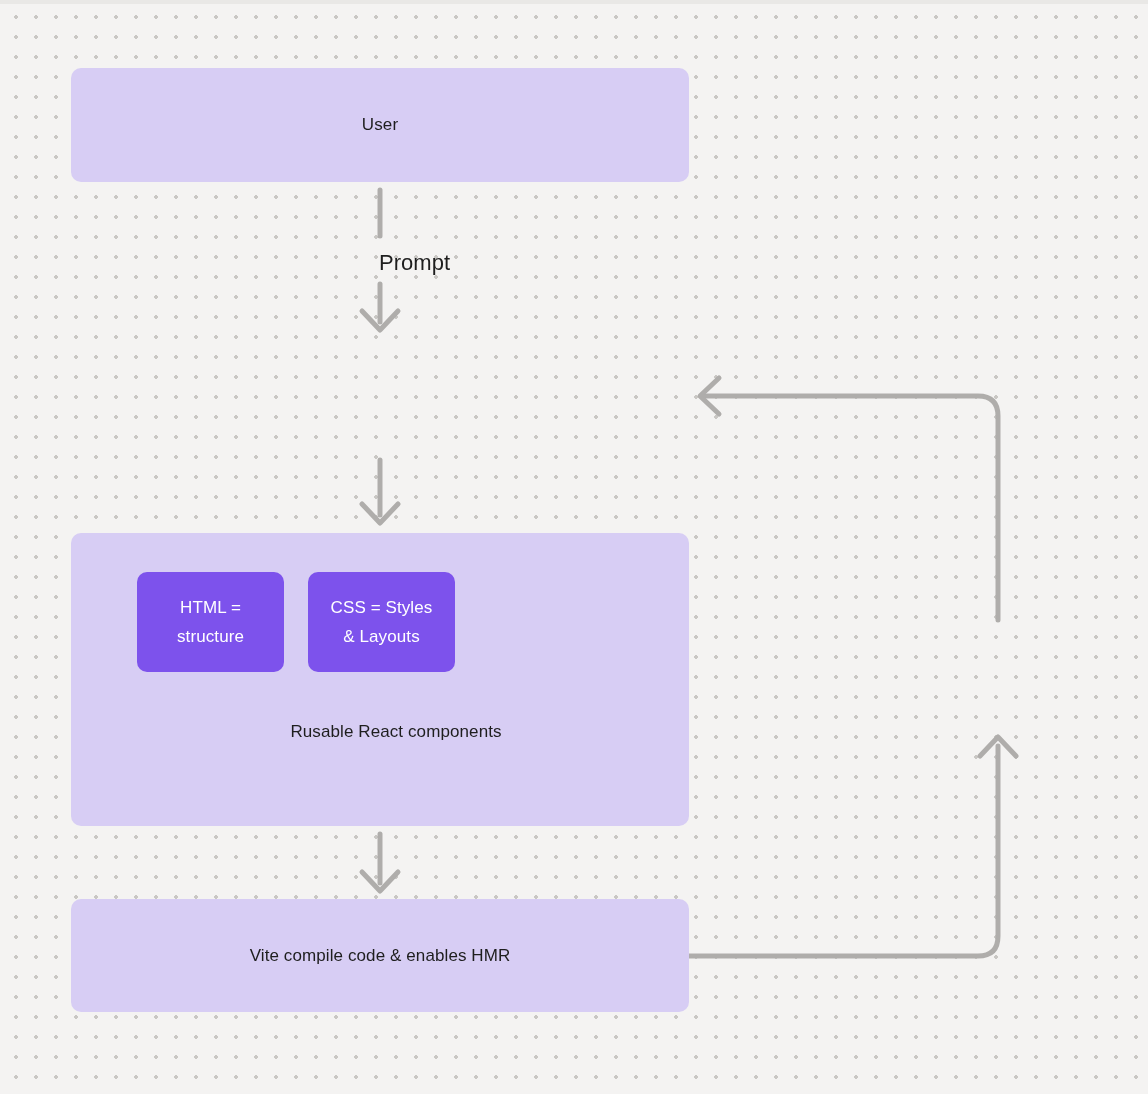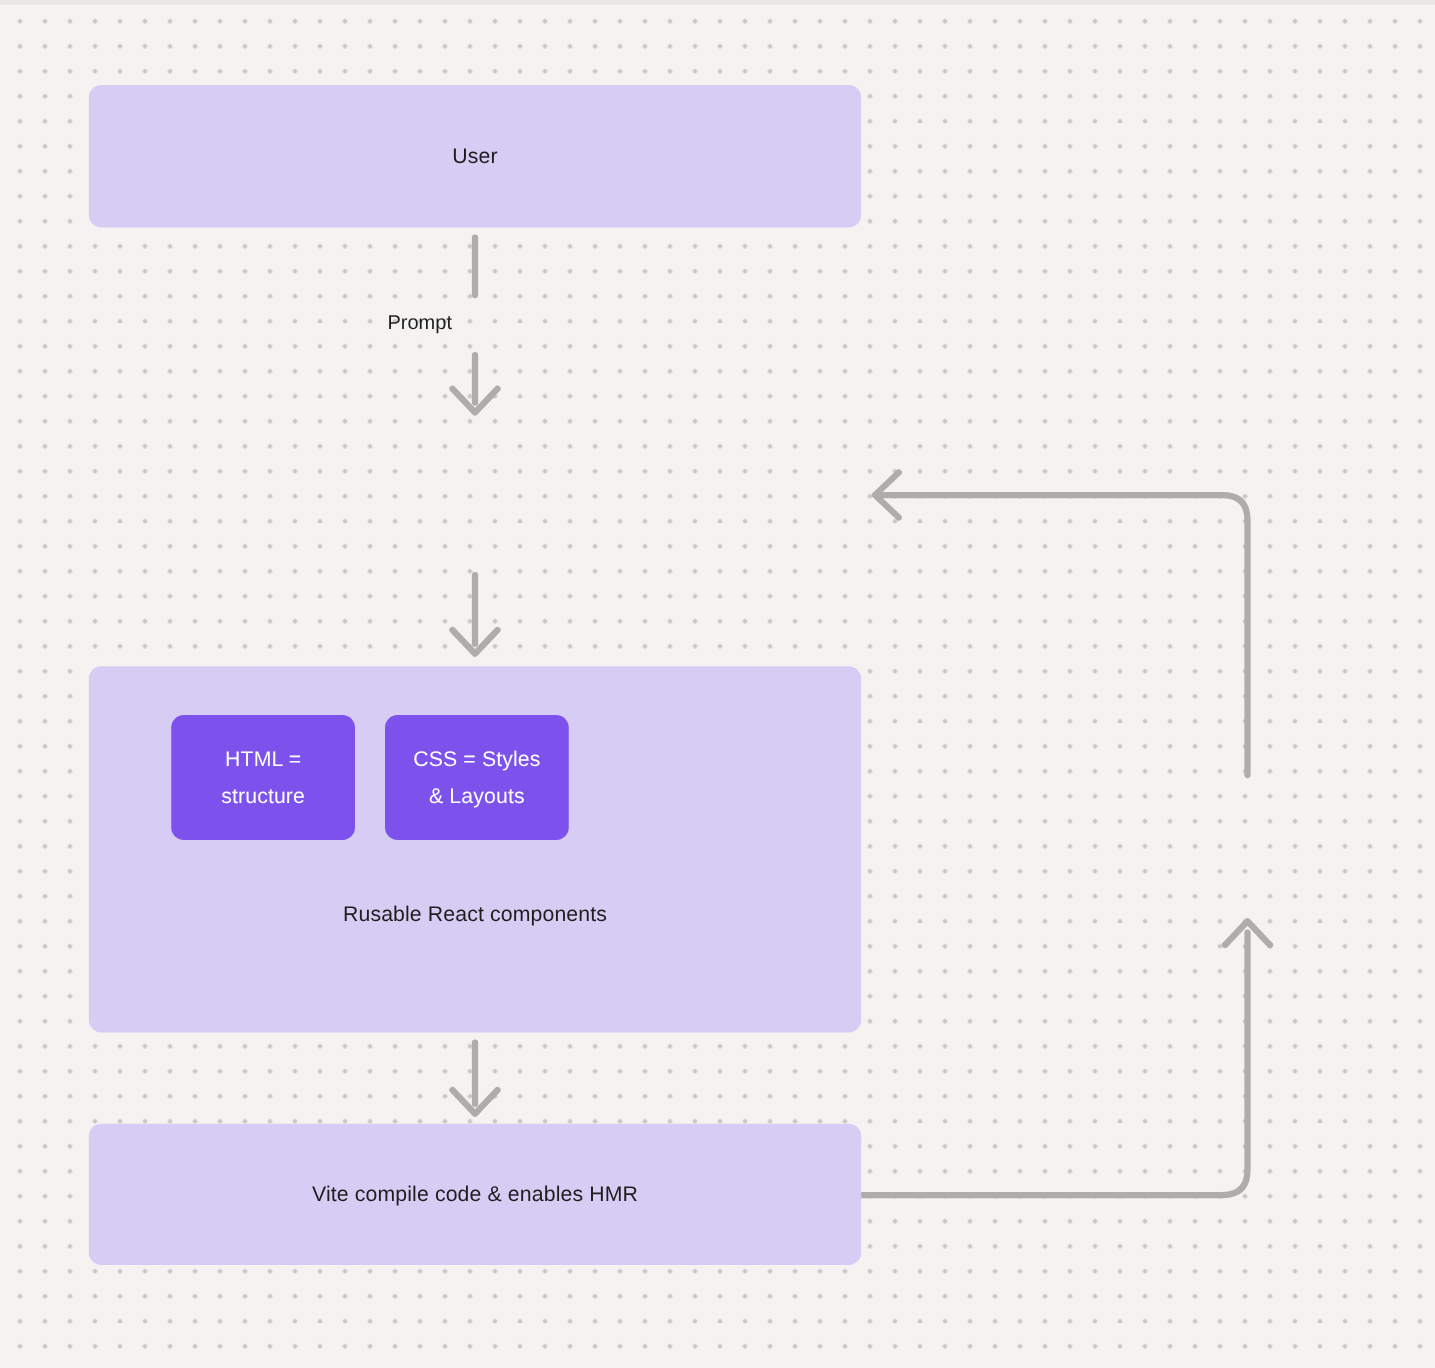--- a/index.html
+++ b/index.html
@@ -38,25 +38,25 @@
     background:var(--purple,#7d52ec);
     border-radius:10px;
     display:flex;flex-direction:column;align-items:center;justify-content:center;
     color:#fff;font-size:17px;line-height:29px;text-align:center;
   }
   .chip-html{left:66px;}
   .chip-css{left:237px;}
   .chip-js{left:407px;}
   .components-caption{
     position:absolute;left:0;top:189px;width:100%;
-    text-align:center;color:var(--ink,#1e1e1e);font-size:17px;
+    text-align:center;color:var(--ink,#1e1e1e);font-size:17px;padding-left:16px;
   }
   .edge-label{
     position:absolute;left:310px;top:246px;width:140px;
-    text-align:left;color:var(--ink,#1e1e1e);font-size:16px;
+    text-align:right;color:var(--ink,#1e1e1e);font-size:22px;
   }
 </style>
 </head>
 <body>
 
 <div class="canvas">
 
   <svg class="edges" viewBox="0 0 1148 1094" xmlns="http://www.w3.org/2000/svg">
 
     <path d="M 380 186 V 232"></path>

